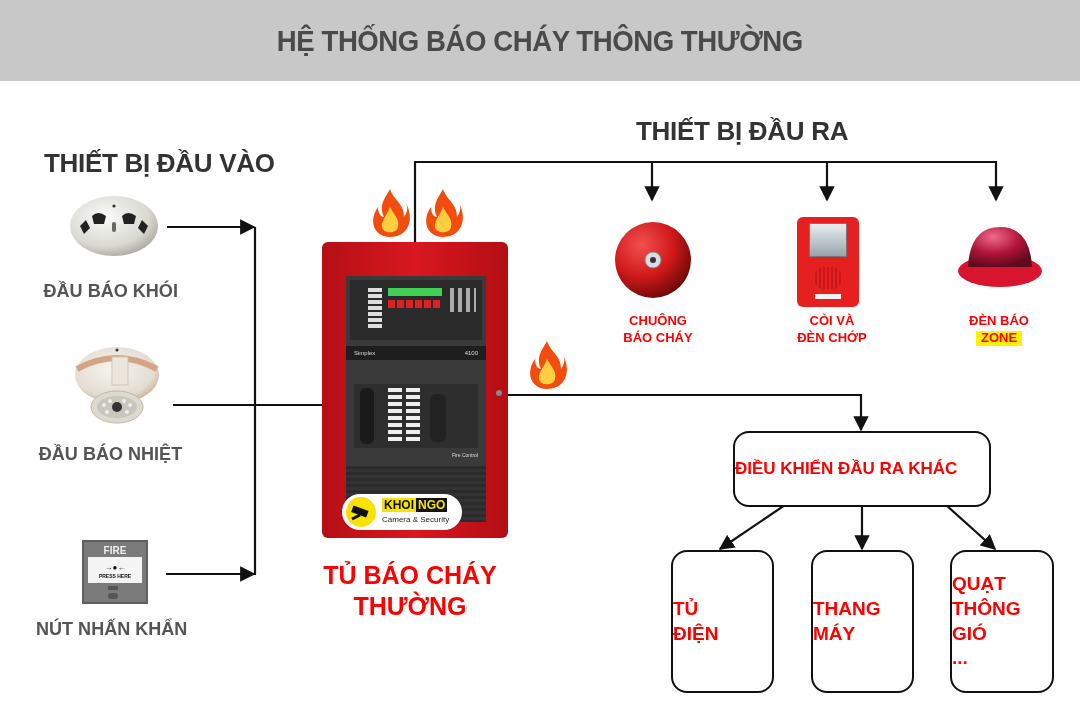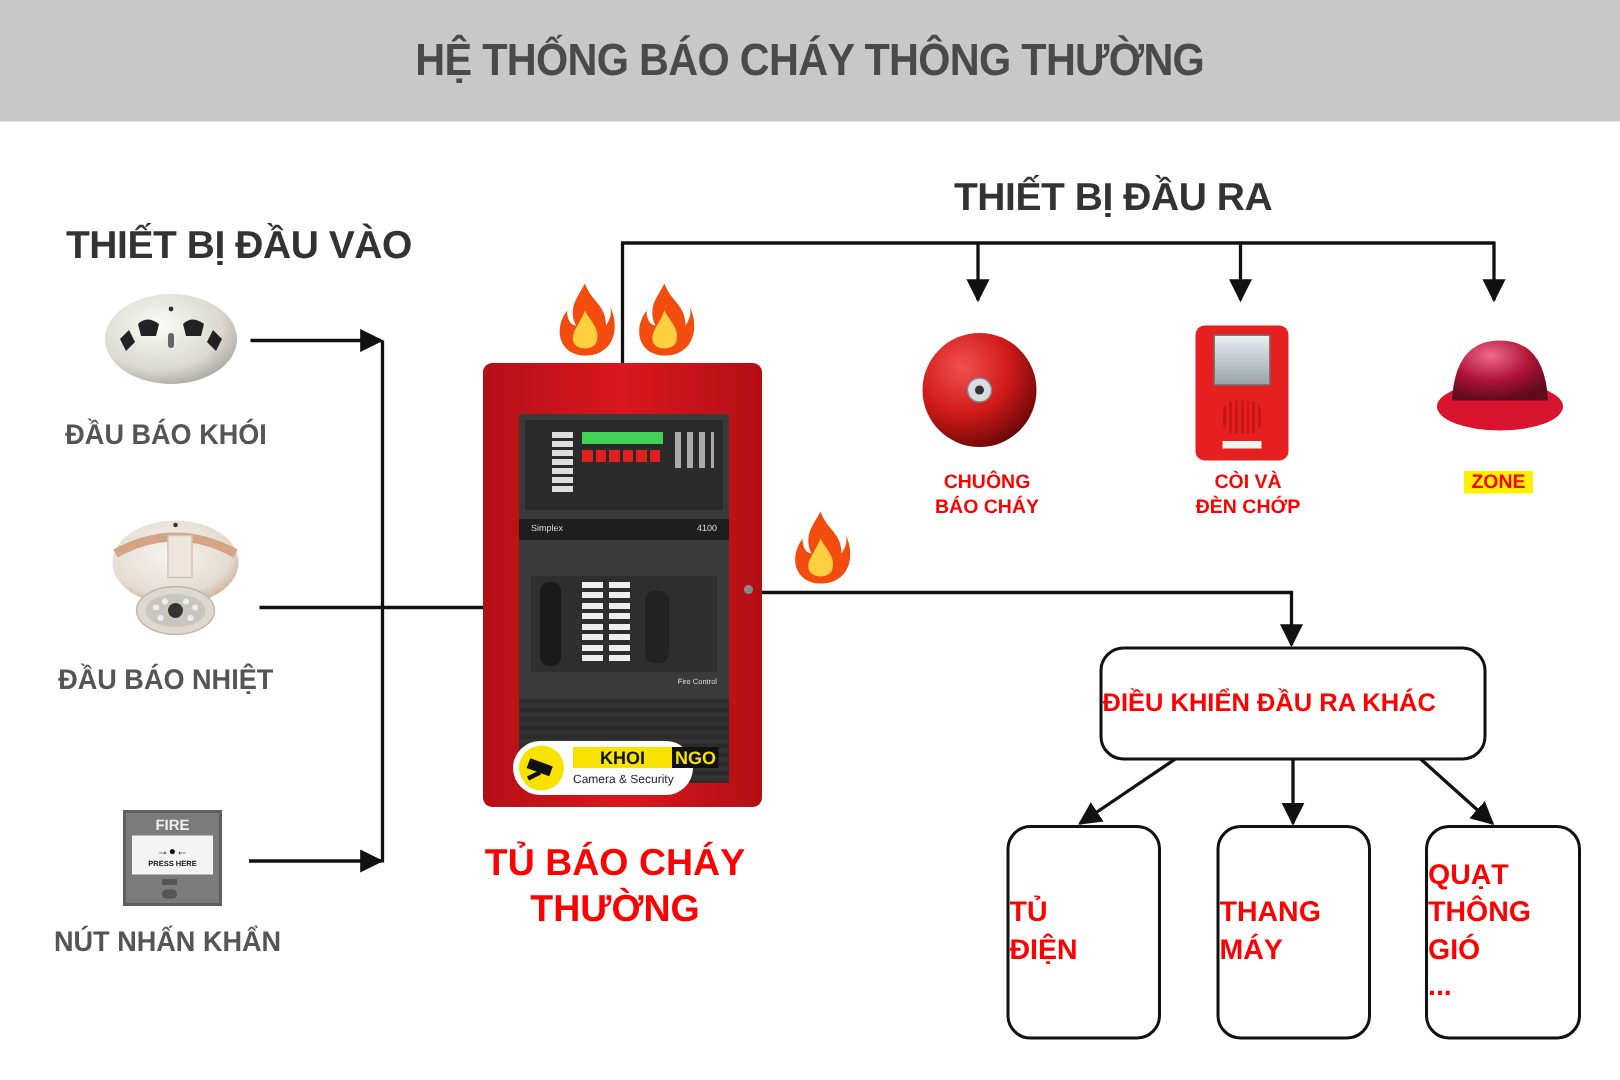--- a/index.html
+++ b/index.html
@@ -189,21 +189,21 @@
   <div style="position:absolute; right:6px; top:148px; width:6px; height:6px; border-radius:3px; background:#888;"></div>
 
   <div style="position:absolute; left:20px; top:252px; width:120px; height:36px; background:#fff; border-radius:18px;">
     <div style="position:absolute; left:4px; top:3px; width:30px; height:30px; border-radius:15px; background:#f7e200;">
       <svg width="30" height="30" viewBox="0 0 30 30">
           <rect x="6" y="11" width="16" height="7" fill="#111" transform="rotate(20 14 14)"></rect>
           <path d="M6 22 l8 -4" stroke="#111" stroke-width="3"></path>
         </svg>
     </div>
     <div style="position:absolute; left:40px; top:4px; height:14px; font-size:12px; font-weight:bold; line-height:14px;">
-      <span style="background:#f7e200; color:#111; padding:0 18px;">KHOI</span><span style="background:#111; color:#f7e200; padding:0 2px;">NGO</span>
+      <span style="background:#f7e200; color:#111; padding:0 2px;">KHOI</span><span style="background:#111; color:#f7e200; padding:0 2px;">NGO</span>
     </div>
     <div style="position:absolute; left:40px; top:21px; font-size:8px; color:#222;">Camera &amp; Security</div>
   </div>
 </div>
 <div class="red-label panel-label" style="left:300px; top:560px;">
   <div>TỦ BÁO CHÁY</div>
   <div>THƯỜNG</div>
 </div>
 
 <div class="device" style="left:613px; top:220px;">
@@ -241,20 +241,21 @@
 
 <div class="red-label out-label" style="left:583px; top:313px;">
   <div>CHUÔNG</div>
   <div>BÁO CHÁY</div>
 </div>
 <div class="red-label out-label" style="left:757px; top:313px;">
   <div>CÒI VÀ</div>
   <div>ĐÈN CHỚP</div>
 </div>
 <div class="red-label out-label" style="left:924px; top:313px;">
+  <div>ĐÈN BÁO</div>
   <div><span class="zone-tag">ZONE</span></div>
 </div>
 
 <div class="box box-main" style="left:733px; top:431px; width:258px; height:76px;">
   <div>ĐIỀU KHIỂN ĐẦU RA KHÁC</div>
 </div>
 
 <div class="box box-sub" style="left:671px; top:550px; width:103px; height:143px;">
   <div>TỦ</div>
   <div>ĐIỆN</div>

